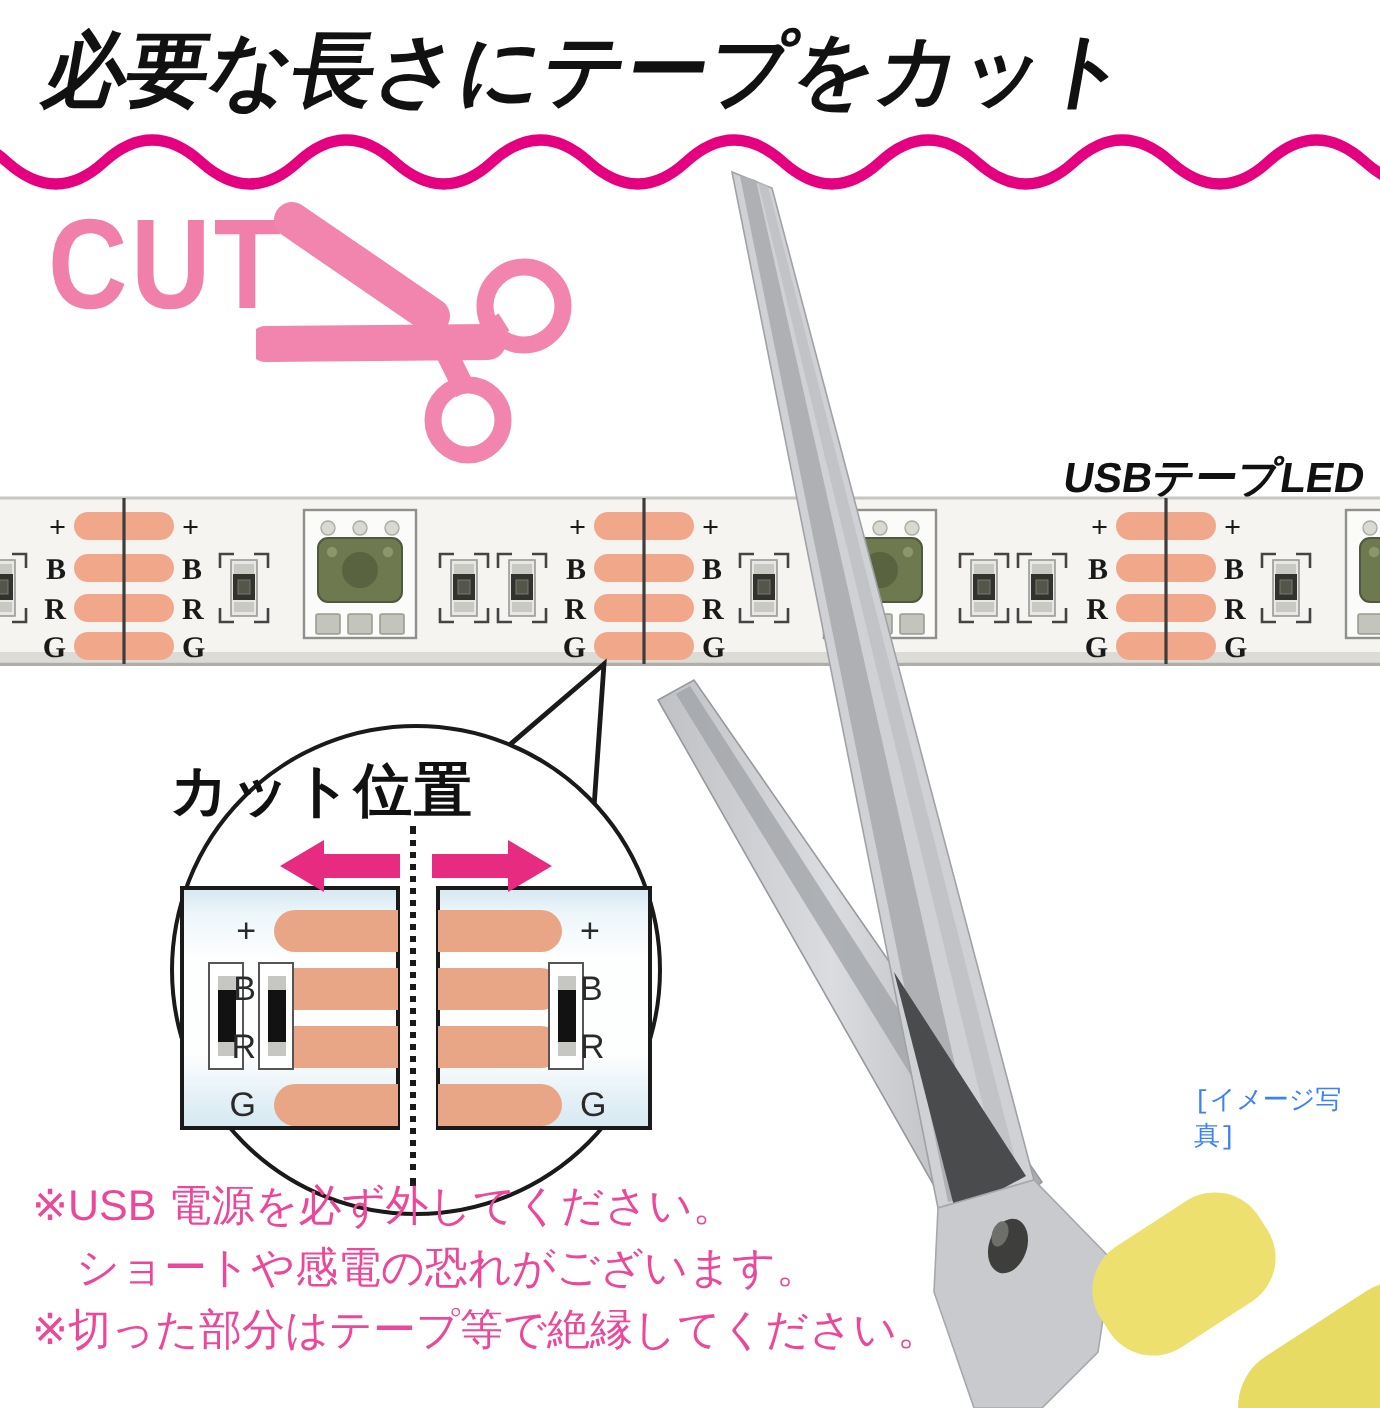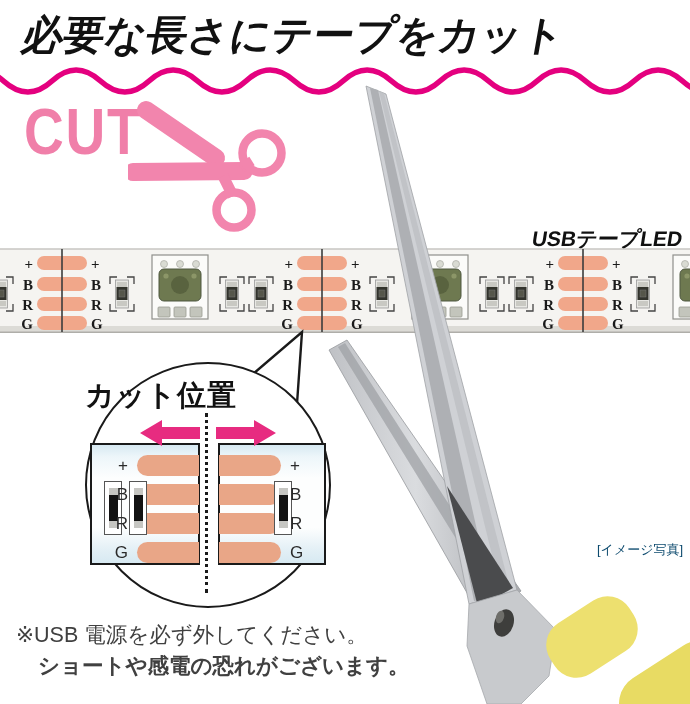--- a/index.html
+++ b/index.html
@@ -43,23 +43,23 @@
   .pin{position:absolute;font-size:17px;color:#2a2a2a;font-weight:500;z-index:2;}
   .pin-l{right:70px;}
   .pin-r{left:70px;}
   .res{position:absolute;width:16px;height:52px;background:#fff;border:1.6px solid #555;
        display:flex;flex-direction:column;align-items:center;justify-content:center;}
   .res i{display:block;width:9px;}
   .res .cap{height:7px;background:#C6C6C2;}
   .res .core{height:26px;background:#121212;}
 
   
-  .photo-note{position:absolute;left:597px;top:541px;font-size:13px;color:#0c4a6e;}
-  .footnotes{position:absolute;left:16px;top:620px;font-size:21.5px;line-height:31px;color:#404040;z-index:8;}
-  .footnotes .indent{padding-left:22px;font-weight:bold;}
+  .photo-note{position:absolute;left:597px;top:541px;font-size:13px;color:#3b82f6;font-family:Liberation Mono, monospace;}
+  .footnotes{position:absolute;left:16px;top:588px;font-size:21.5px;line-height:31px;color:#ec4899;z-index:8;}
+  .footnotes .indent{padding-left:22px;}
 </style>
 </head>
 <body>
 
 <div id="page">
 
   <div class="title">必要な長さにテープをカット</div>
 
   <svg class="wave" width="690" height="42" viewBox="0 0 690 42">
     <path d="M -45 26 q 24 -22 48.5 0 t 48.5 0 t 48.5 0 t 48.5 0 t 48.5 0 t 48.5 0 t 48.5 0 t 48.5 0 t 48.5 0 t 48.5 0 t 48.5 0 t 48.5 0 t 48.5 0 t 48.5 0 t 48.5 0 t 48.5 0" fill="none" stroke="#E4007F" stroke-width="5.5" stroke-linecap="round"></path>
@@ -348,14 +348,15 @@
         <i class="cap"></i>
         <i class="core"></i>
         <i class="cap"></i>
       </div>
     </div>
 
   <div class="photo-note">[イメージ写真]</div>
   <div class="footnotes">
     <div>※USB 電源を必ず外してください。</div>
     <div class="indent">ショートや感電の恐れがございます。</div>
+    <div>※切った部分はテープ等で絶縁してください。</div>
   </div>
 </div>
 
 </body></html>

